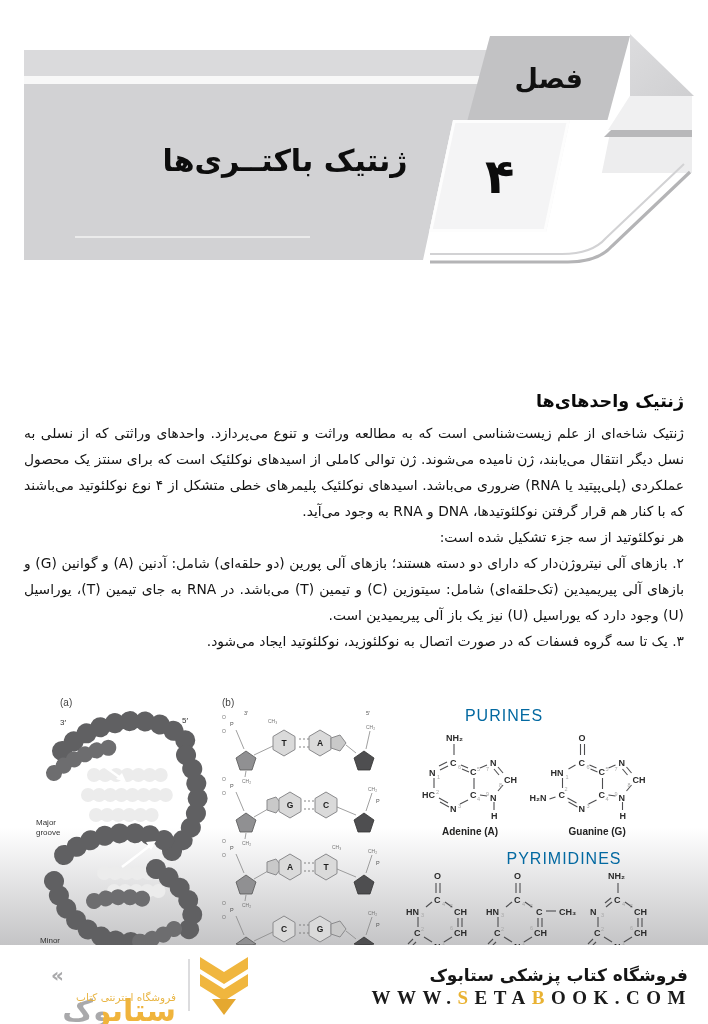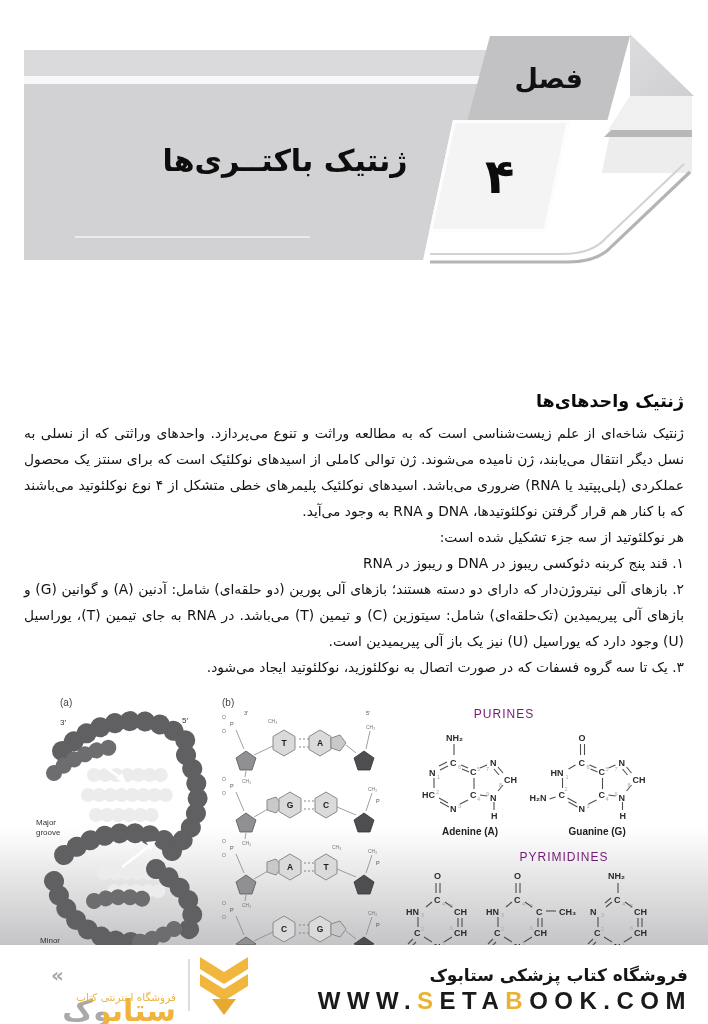--- a/index.html
+++ b/index.html
@@ -36,21 +36,21 @@
   .content{left:24px;top:388px;width:660px;direction:rtl;text-align:justify;
     color:#141414;font-size:13.8px;line-height:26px;}
   .content h2{margin:0 0 6px 0;font-size:17.5px;font-weight:bold;color:#0a0a0a;}
   .content p{margin:0;}
 
   
   .fade-band{left:0;top:828px;width:708px;height:117px;
     background:linear-gradient(180deg,rgba(198,198,200,0) 0%,#c4c4c6 100%);}
   .figure{left:24px;top:695px;width:660px;height:250px;overflow:hidden;}
   .figlabel{font-family:"Liberation Sans",sans-serif;font-size:10px;color:#444;}
-  .figtitle{font-family:"Liberation Sans",sans-serif;font-size:12px;letter-spacing:1px;color:#701a75;
+  .figtitle{font-family:"Liberation Sans",sans-serif;font-size:16px;letter-spacing:1px;color:#0369a1;
     text-align:center;}
   svg text{font-family:"Liberation Sans",sans-serif;}
   .atom{font-size:9px;font-weight:bold;fill:#2b2b2b;}
   .num{font-size:5.5px;fill:#a9a9a9;}
   .bond{stroke:#4e4e50;stroke-width:1.1;}
   .cname{font-size:10px;font-weight:bold;fill:#222;}
   .dots-dark{fill:none;stroke:#606062;stroke-width:20;stroke-linecap:round;stroke-dasharray:0.1 15;}
   .dots-dark2{fill:none;stroke:#6d6d6f;stroke-width:16;stroke-linecap:round;stroke-dasharray:0.1 12;}
   .dots-light{fill:none;stroke:#ececec;stroke-width:14;stroke-linecap:round;stroke-dasharray:0.1 11;}
   .mlabel{font-size:8px;fill:#333;}
@@ -60,22 +60,22 @@
   .sugar-r{fill:#4e4e50;stroke:#333;stroke-width:0.8;}
   .bb{stroke:#888;stroke-width:0.8;fill:none;}
   .hb{stroke:#777;stroke-width:0.9;stroke-dasharray:2 2;}
   .baseL{font-size:8.5px;font-weight:bold;fill:#1d1d1d;text-anchor:middle;}
   .tiny{font-size:5.5px;fill:#555;}
   .tiny2{font-size:5px;fill:#777;}
 
   
   .footer{left:0;top:945px;width:708px;height:79px;background:#fff;}
   .store-title{position:absolute;right:20px;top:20px;direction:rtl;font-size:17px;font-weight:bold;color:#161616;}
-  .url{position:absolute;right:16px;top:42px;font-family:Liberation Sans, sans-serif;
-    font-size:24px;font-weight:bold;letter-spacing:6.5px;color:#1a1a1a;}
+  .url{position:absolute;right:16px;top:42px;font-family:Liberation Serif, serif;
+    font-size:19px;font-weight:bold;letter-spacing:6.5px;color:#1a1a1a;}
   .url .gold{color:#e9b232;}
   .logo{position:absolute;left:35px;top:10px;width:215px;height:64px;}
   .logo-chevs{position:absolute;right:0;top:2px;}
   .logo-div{position:absolute;right:60px;top:4px;width:2px;height:52px;background:#dcdcde;}
   .wordmark{position:absolute;right:74px;top:-2px;direction:rtl;font-size:30px;font-weight:bold;
     background:linear-gradient(90deg,#a9a9ab 0 36%,#f0b43c 36% 100%);
     -webkit-background-clip:text;background-clip:text;color:transparent;margin-top:40px;}
   .guillemet{position:absolute;right:186px;top:8px;font-size:20px;font-weight:bold;color:#a9a9ab;}
   .logo-tag{position:absolute;right:74px;top:36px;direction:rtl;font-size:10.5px;color:#e9b543;}
 </style>
@@ -101,21 +101,20 @@
   <div class="abs chapter-title">ژنتیک باکتــری‌ها</div>
   <svg class="abs swoosh" viewBox="0 0 308 130">
     <path d="M 290 22 L 212 96 Q 198 112 168 112 L 30 112" fill="none" stroke="#b4b4b6" stroke-width="3.2"></path>
     <path d="M 284 14 L 206 88 Q 192 104 162 104 L 30 104" fill="none" stroke="#d2d2d4" stroke-width="2"></path>
   </svg>
 
   <div class="abs content">
     <h2>ژنتیک واحدهای‌ها</h2>
     <p>ژنتیک شاخه‌ای از علم زیست‌شناسی است که به مطالعه وراثت و تنوع می‌پردازد. واحدهای وراثتی که از نسلی به نسل دیگر انتقال می‌یابند، ژن نامیده می‌شوند. ژن توالی کاملی از اسیدهای نوکلئیک است که برای سنتز یک محصول عملکردی (پلی‌پپتید یا RNA) ضروری می‌باشد. اسیدهای نوکلئیک پلیمرهای خطی متشکل از ۴ نوع نوکلئوتید می‌باشند که با کنار هم قرار گرفتن نوکلئوتیدها، DNA و RNA به وجود می‌آید.</p>
     <p>هر نوکلئوتید از سه جزء تشکیل شده است:</p>
-    <p>۱. قند پنج کربنه دئوکسی ریبوز در DNA و ریبوز در RNA</p>
     <p>۲. بازهای آلی نیتروژن‌دار که دارای دو دسته هستند؛ بازهای آلی پورین (دو حلقه‌ای) شامل: آدنین (A) و گوانین (G) و بازهای آلی پیریمیدین (تک‌حلقه‌ای) شامل: سیتوزین (C) و تیمین (T) می‌باشد. در RNA به جای تیمین (T)، یوراسیل (U) وجود دارد که یوراسیل (U) نیز یک باز آلی پیریمیدین است.</p>
     <p>۳. یک تا سه گروه فسفات که در صورت اتصال به نوکلئوزید، نوکلئوتید ایجاد می‌شود.</p>
   </div>
 
   <div class="abs fade-band"></div>
 
   <div class="abs figure">
     <div class="abs figlabel" style="left:36px;top:2px;">(a)</div>
     <div class="abs figlabel" style="left:198px;top:2px;">(b)</div>
 

